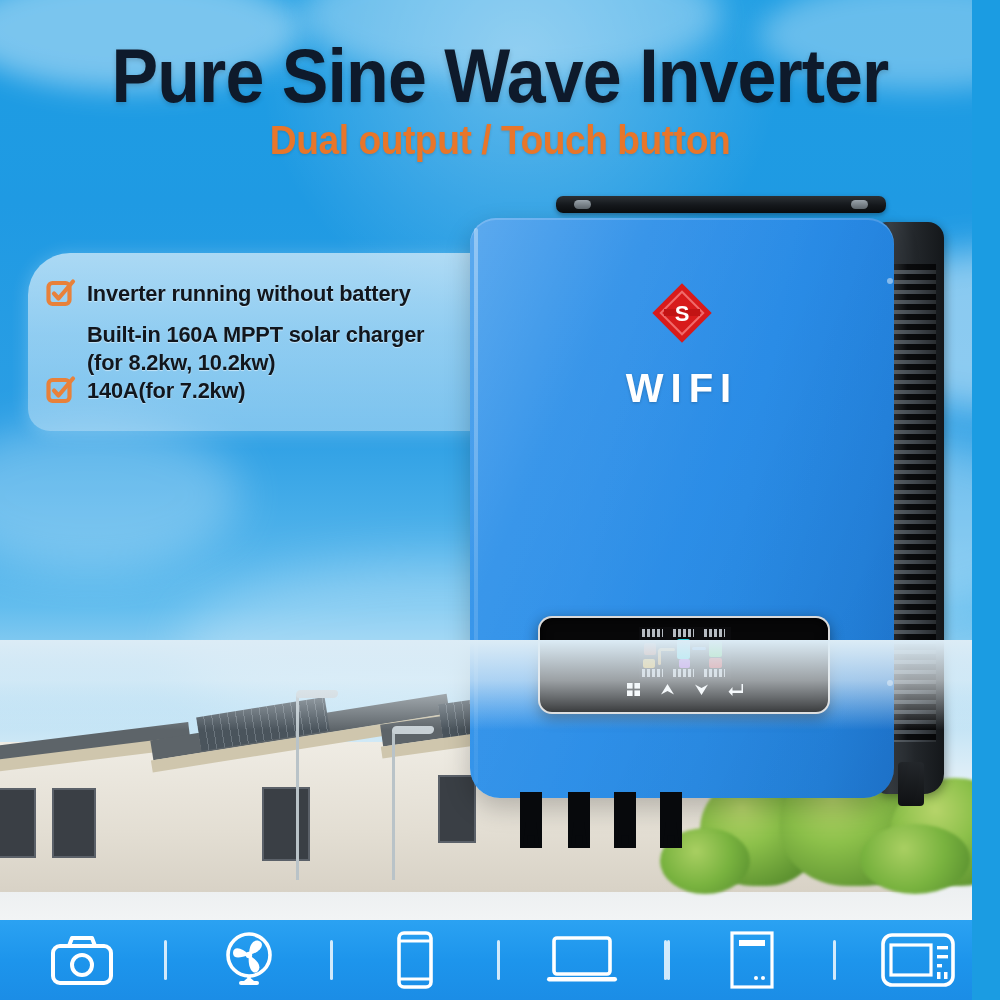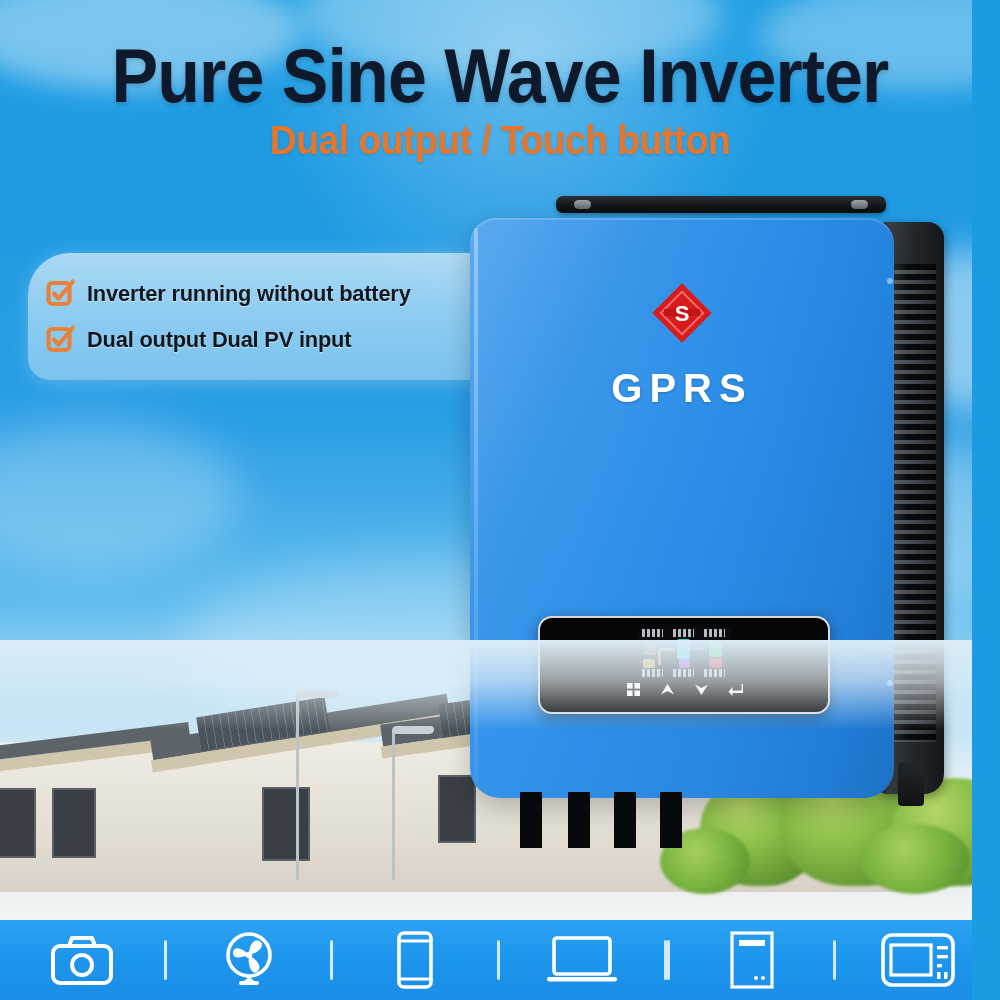--- a/index.html
+++ b/index.html
@@ -215,31 +215,35 @@
     <div class="frow">
       <span class="chk">
         <svg width="30" height="30" viewBox="0 0 30 30">
           <rect x="2.5" y="5" width="21" height="21" rx="4" fill="none" stroke="#e8813a" stroke-width="4.2"></rect>
           <path d="M8 15.5 L12.5 20.5 L27 3.5" fill="none" stroke="#e8813a" stroke-width="4.2" stroke-linecap="round" stroke-linejoin="round"></path>
         </svg>
       </span>
       <span class="ftext">Inverter running without battery</span>
     </div>
 
-
-
     <div class="frow">
       <span class="chk">
         <svg width="30" height="30" viewBox="0 0 30 30">
           <rect x="2.5" y="5" width="21" height="21" rx="4" fill="none" stroke="#e8813a" stroke-width="4.2"></rect>
           <path d="M8 15.5 L12.5 20.5 L27 3.5" fill="none" stroke="#e8813a" stroke-width="4.2" stroke-linecap="round" stroke-linejoin="round"></path>
         </svg>
       </span>
-      <span class="ftext">Dual output Dual PV input</span>
-    </div>
+      <span>
+        <span class="ftext" style="display:block;">Built-in 160A MPPT solar charger</span>
+        <span class="ftext" style="display:block;">(for 8.2kw, 10.2kw)</span>
+        <span class="ftext" style="display:block;">140A(for 7.2kw)</span>
+      </span>
+    </div>
+
+
 
 
 
   </div>
 
   <div class="inverter">
 
     <div class="bracket">
       <div class="hole" style="left:18px;"></div>
       <div class="hole" style="right:18px;"></div>
@@ -259,21 +263,21 @@
 
       <div class="logo-wrap">
         <div class="diamond">
           <svg width="66" height="66" viewBox="0 0 66 66">
             <rect x="12" y="12" width="42" height="42" transform="rotate(45 33 33)" fill="#d81b1b"></rect>
             <rect x="18" y="18" width="30" height="30" transform="rotate(45 33 33)" fill="none" stroke="#f06a6a" stroke-width="2"></rect>
             <rect x="15" y="29" width="36" height="7" fill="#c21414"></rect>
             <text x="33" y="41" text-anchor="middle" font-family="'Liberation Sans',sans-serif" font-size="22" font-weight="bold" fill="#ffffff">S</text>
           </svg>
         </div>
-        <div class="brand">GPRS</div>
+        <div class="brand">WIFI</div>
       </div>
 
       <div class="lcd">
         <div class="screen">
           <div class="seg" style="left:3px;top:2px;"></div>
           <div class="seg" style="left:34px;top:2px;"></div>
           <div class="seg" style="left:65px;top:2px;"></div>
           <div class="seg" style="left:3px;top:42px;"></div>
           <div class="seg" style="left:34px;top:42px;"></div>
           <div class="seg" style="left:65px;top:42px;"></div>

